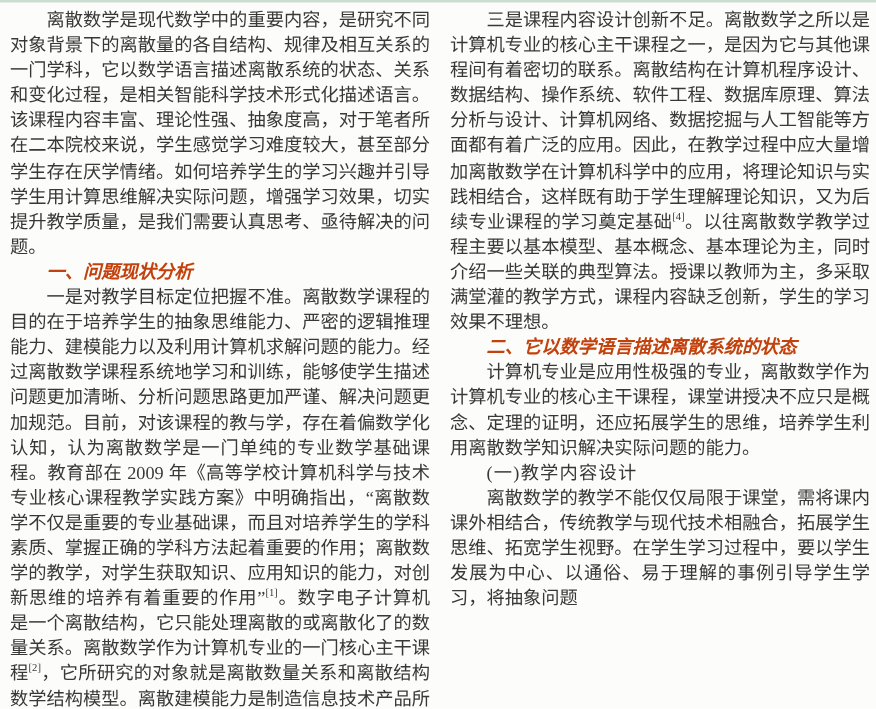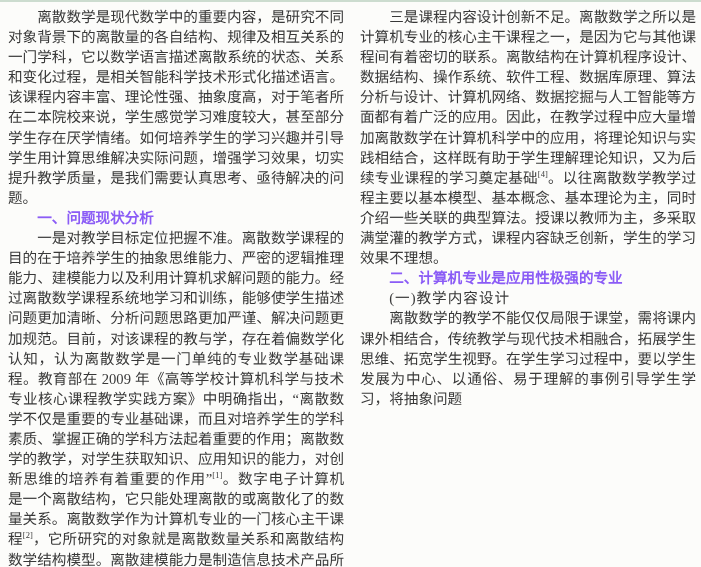--- a/index.html
+++ b/index.html
@@ -30,21 +30,22 @@
   }
   .col p, .col h3 {
     margin: 0;
     padding: 0;
     text-indent: 2em;
     font-size: inherit;
     line-height: inherit;
   }
   .col h3.h {
     font-weight: 700;
-    color: #8b5cf6;
+    color: #c2410c;
+    font-style: italic;
   }
   .col h3.hk {
     font-weight: 400;
     letter-spacing: 1px;
   }
   sup.cite {
     font-size: 8.5px;
     line-height: 0;
     vertical-align: super;
     letter-spacing: 0;
@@ -54,17 +55,18 @@
 <body>
 
 <div class="page">
   <div class="col">
       <p class="p">离散数学是现代数学中的重要内容，是研究不同对象背景下的离散量的各自结构、规律及相互关系的一门学科，它以数学语言描述离散系统的状态、关系和变化过程，是相关智能科学技术形式化描述语言。该课程内容丰富、理论性强、抽象度高，对于笔者所在二本院校来说，学生感觉学习难度较大，甚至部分学生存在厌学情绪。如何培养学生的学习兴趣并引导学生用计算思维解决实际问题，增强学习效果，切实提升教学质量，是我们需要认真思考、亟待解决的问题。</p>
       <h3 class="h">一、问题现状分析</h3>
       <p class="p">一是对教学目标定位把握不准。离散数学课程的目的在于培养学生的抽象思维能力、严密的逻辑推理能力、建模能力以及利用计算机求解问题的能力。经过离散数学课程系统地学习和训练，能够使学生描述问题更加清晰、分析问题思路更加严谨、解决问题更加规范。目前，对该课程的教与学，存在着偏数学化认知，认为离散数学是一门单纯的专业数学基础课程。教育部在 2009 年《高等学校计算机科学与技术专业核心课程教学实践方案》中明确指出，“离散数学不仅是重要的专业基础课，而且对培养学生的学科素质、掌握正确的学科方法起着重要的作用；离散数学的教学，对学生获取知识、应用知识的能力，对创新思维的培养有着重要的作用”<sup class="cite">[1]</sup>。数字电子计算机是一个离散结构，它只能处理离散的或离散化了的数量关系。离散数学作为计算机专业的一门核心主干课程<sup class="cite">[2]</sup>，它所研究的对象就是离散数量关系和离散结构数学结构模型。离散建模能力是制造信息技术产品所需要的基础能力，而离散数学课程则是培养学生离散建模能力的最基础课程。</p>
     </div>
   <div class="col">
       <p class="p">三是课程内容设计创新不足。离散数学之所以是计算机专业的核心主干课程之一，是因为它与其他课程间有着密切的联系。离散结构在计算机程序设计、数据结构、操作系统、软件工程、数据库原理、算法分析与设计、计算机网络、数据挖掘与人工智能等方面都有着广泛的应用。因此，在教学过程中应大量增加离散数学在计算机科学中的应用，将理论知识与实践相结合，这样既有助于学生理解理论知识，又为后续专业课程的学习奠定基础<sup class="cite">[4]</sup>。以往离散数学教学过程主要以基本模型、基本概念、基本理论为主，同时介绍一些关联的典型算法。授课以教师为主，多采取满堂灌的教学方式，课程内容缺乏创新，学生的学习效果不理想。</p>
-      <h3 class="h">二、计算机专业是应用性极强的专业</h3>
+      <h3 class="h">二、它以数学语言描述离散系统的状态</h3>
+      <p class="p">计算机专业是应用性极强的专业，离散数学作为计算机专业的核心主干课程，课堂讲授决不应只是概念、定理的证明，还应拓展学生的思维，培养学生利用离散数学知识解决实际问题的能力。</p>
       <h3 class="hk">(一)教学内容设计</h3>
       <p class="p">离散数学的教学不能仅仅局限于课堂，需将课内课外相结合，传统教学与现代技术相融合，拓展学生思维、拓宽学生视野。在学生学习过程中，要以学生发展为中心、以通俗、易于理解的事例引导学生学习，将抽象问题</p>
     </div>
 </div>
 
 </body></html>

